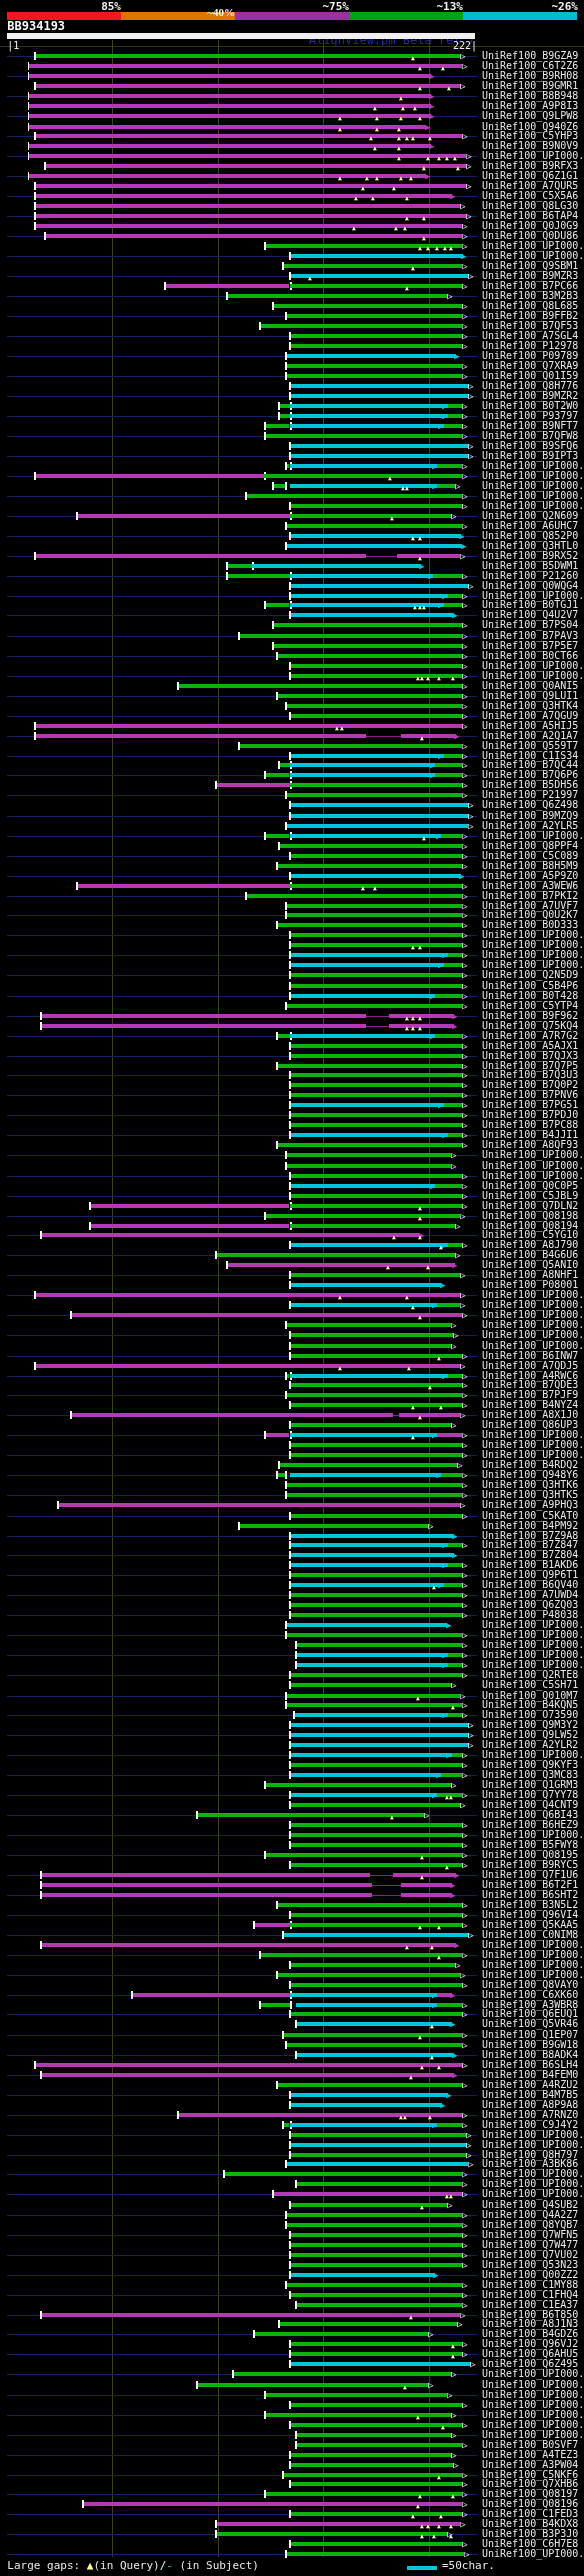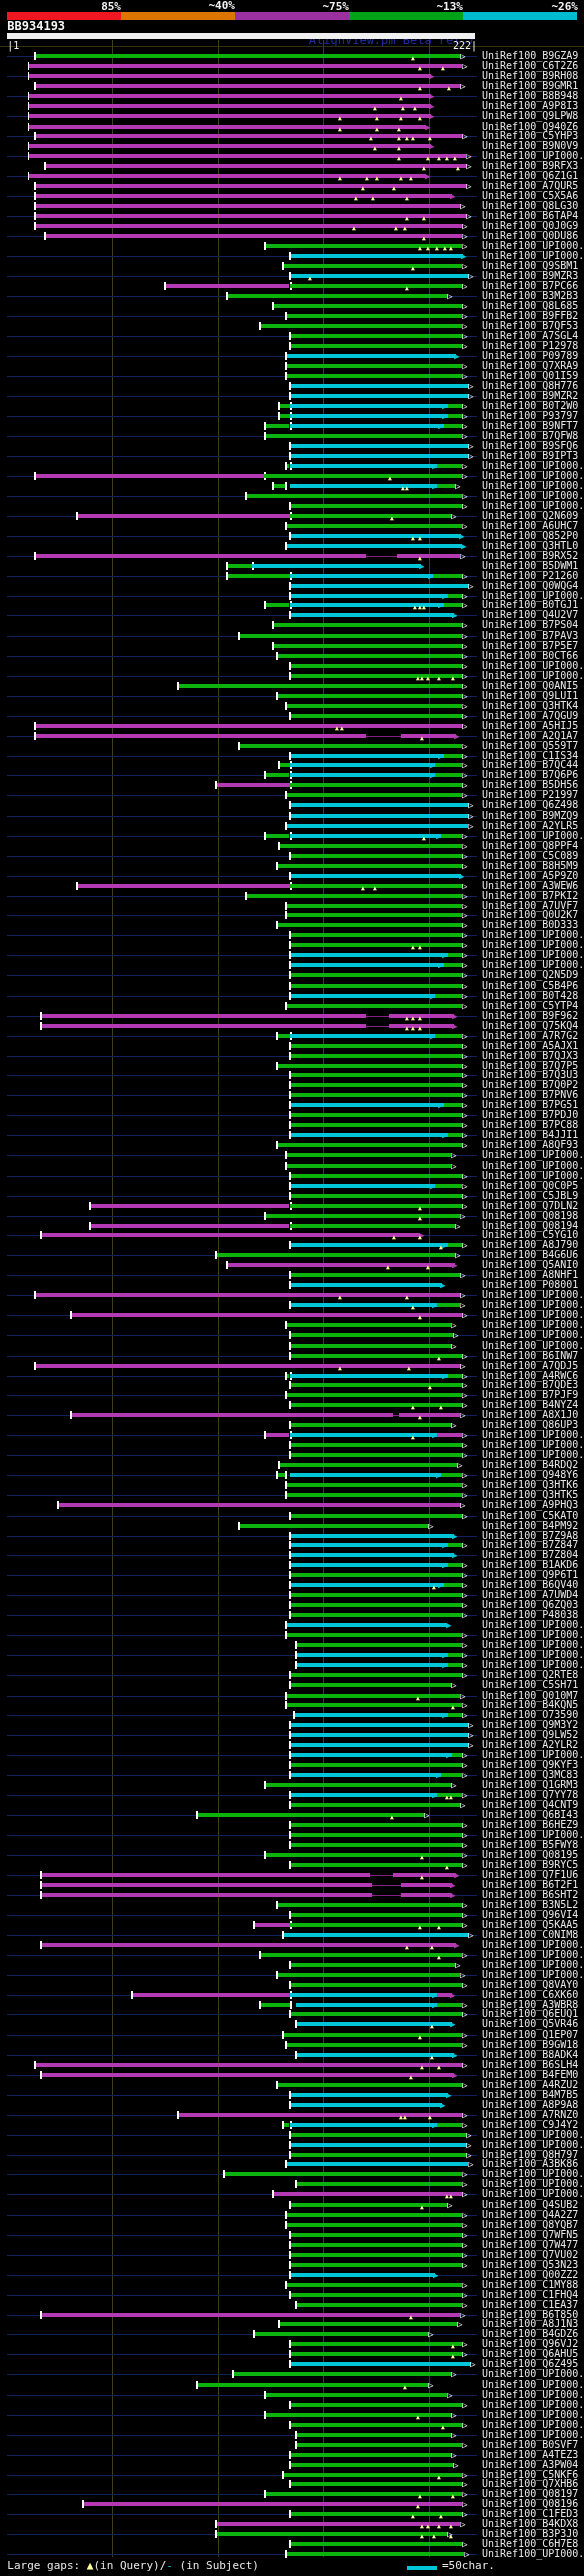--- a/index.html
+++ b/index.html
@@ -29,21 +29,21 @@
 </style>
 </head>
 <body>
 
 <div id="screen">
 
   <div id="key">
       <div class="abs keyseg" style="left: 7.3px; width: 114px; background: rgb(240, 24, 32);"></div>
       <div class="abs pct" style="left: 121px; top: 0.9px;">85%</div>
       <div class="abs keyseg" style="left: 121px; width: 114px; background: rgb(221, 118, 0);"></div>
-      <div class="abs pct" style="left: 235px; top: 0;">~40%</div>
+      <div class="abs pct" style="left: 235px; top: 7px; font-family: Liberation Serif, serif;">~40%</div>
       <div class="abs keyseg" style="left: 235px; width: 114px; background: rgb(155, 48, 160);"></div>
       <div class="abs pct" style="left: 349px; top: 0.9px;">~75%</div>
       <div class="abs keyseg" style="left: 349px; width: 114px; background: rgb(0, 163, 21);"></div>
       <div class="abs pct" style="left: 463px; top: 0.9px;">~13%</div>
       <div class="abs keyseg" style="left: 463px; width: 114px; background: rgb(0, 188, 208);"></div>
       <div class="abs pct" style="left: 578px; top: 0.9px;">~26%</div>
     </div>
 
   <div class="abs" id="queryname" style="left:7.3px;top:21px;">BB934193</div>
   <div class="abs" id="appcredit" style="left:475px;top:35px;">AlignView.pm Beta rel.7</div>

